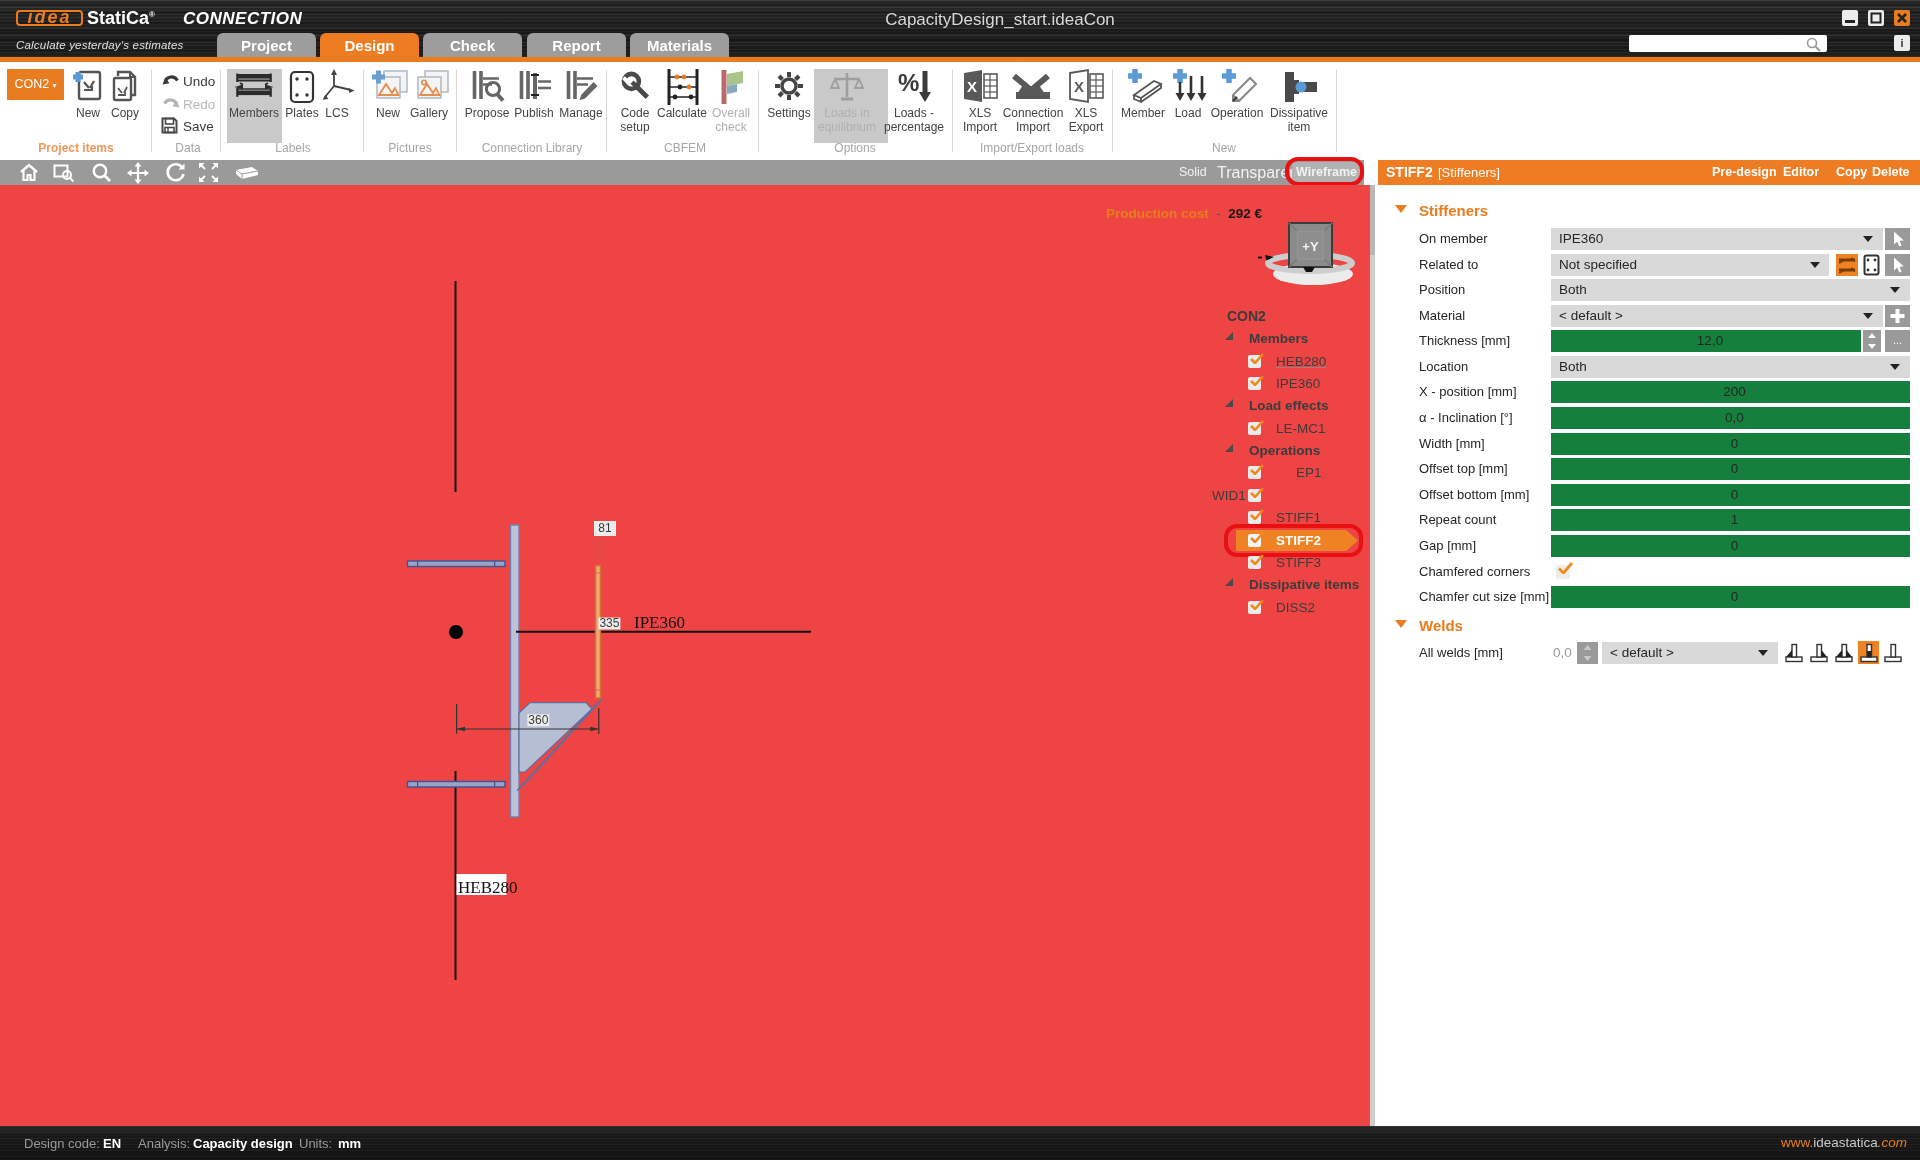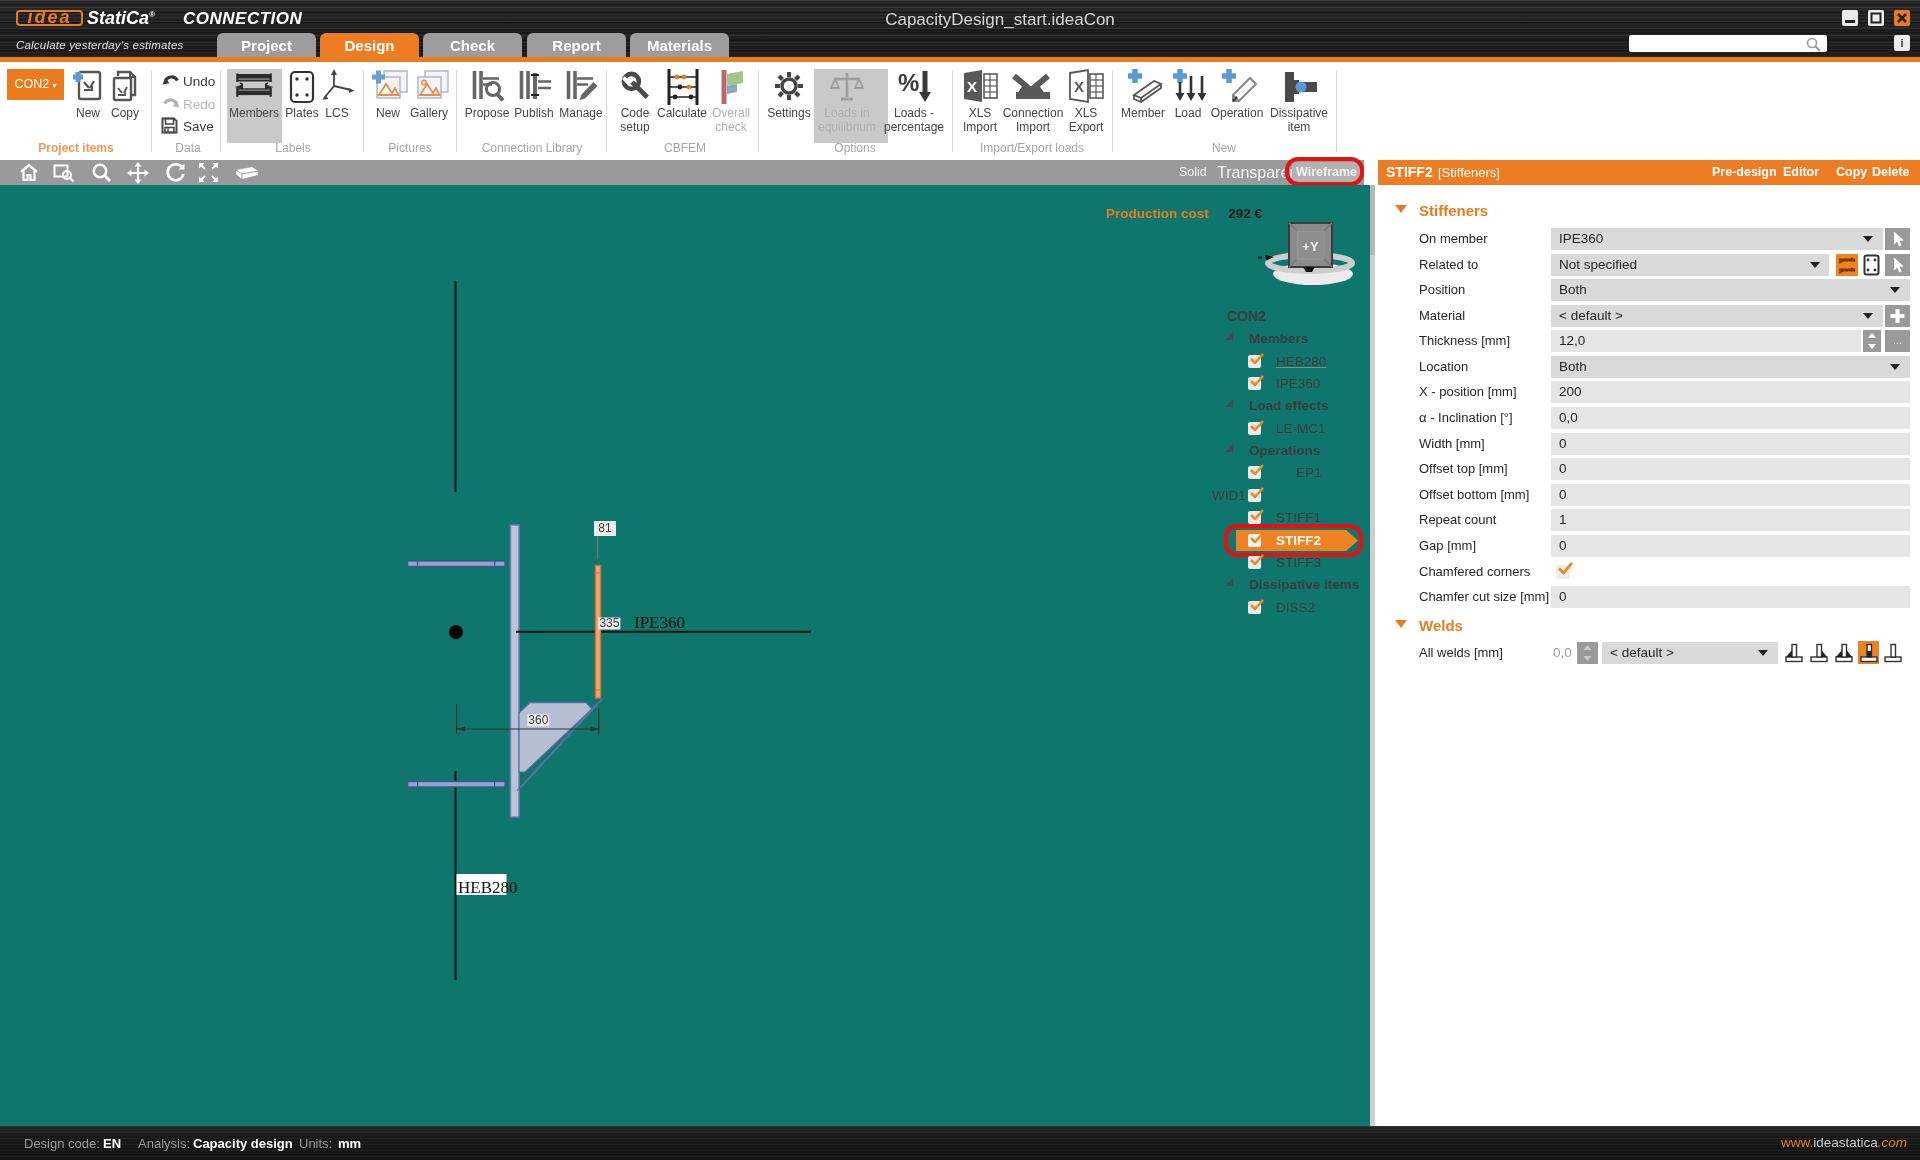--- a/index.html
+++ b/index.html
@@ -15,21 +15,21 @@
       repeating-linear-gradient(180deg, rgba(255,255,255,0.05) 0px, rgba(0,0,0,0.12) 4px, rgba(255,255,255,0.05) 9px),
       linear-gradient(180deg, #262626 0%, #1a1a1a 40%, #161616 100%);
   }
   #logobox {
     left:16px; top:10px; width:67px; height:16px;
     border:2.5px solid #e87c1e; border-radius:4px;
     color:#e87c1e; font-weight:bold; font-style:italic;
     font-size:18px; line-height:10px; text-align:center;
     letter-spacing:2px;
   }
-  #statica { left:87px; top:8px; color:#fff; font-weight:bold; font-style:italic; font-size:18px; }
+  #statica { left:87px; top:8px; color:#fff; font-weight:bold; font-size:18px; }
   #statica sup { font-size:8px; }
   #connection { left:183px; top:9px; color:#fff; font-weight:bold; font-style:italic; font-size:17px; letter-spacing:0.5px; }
   #tagline { left:16px; top:39px; color:#e0e0e0; font-style:italic; font-size:11.5px; letter-spacing:0.2px; }
   #wintitle { left:700px; top:10px; width:600px; text-align:center; color:#d8d8d8; font-size:17px; }
 
   .winbtn { top:10px; width:16px; height:16px; border-radius:2px; background:#ececec; }
   #searchbox { left:1629px; top:35px; width:198px; height:17px; background:#fff; border-radius:2px; }
   #infobtn { left:1894px; top:35px; width:16px; height:16px; border-radius:2px; background:#ececec;
              color:#333; font-weight:bold; font-size:11px; text-align:center; line-height:16px; }
 
@@ -44,36 +44,36 @@
   .glabel { position:absolute; font-size:12px; color:#a6a6a6; text-align:center; white-space:nowrap; transform:translateX(-50%); }
   .rlabel { position:absolute; transform:translateX(-50%); font-size:12px; color:#444; white-space:nowrap; text-align:center; line-height:13.5px; }
   .rlabel.gray { color:#b0b0b0; }
   .hibtn { position:absolute; background:#c9c9c9; }
 
   
   #viewbar { left:0; top:160px; width:1364px; height:25px; background:#9a9a9a; }
   .vtext { position:absolute; top:0; height:25px; line-height:25px; color:#f2f2f2; font-size:13.5px; }
 
   
-  #canvas { left:0; top:185px; width:1370px; height:941px; background:#0f766e; }
+  #canvas { left:0; top:185px; width:1370px; height:941px; background:#ef4444; }
   #scrollbar { left:1370px; top:185px; width:5px; height:941px; background:#cdcdcd; }
 
   
   .treegroup { position:absolute; font-weight:bold; font-size:13.5px; color:#3c3c3c; }
   .treeitem  { position:absolute; font-size:13.5px; color:#3c3c3c; }
   .cb { position:absolute; width:13px; height:13px; background:#ebebeb; border-radius:2px; }
   .chk { position:absolute; width:14px; height:11px; }
 
   
   #panel { left:1378px; top:160px; width:542px; height:966px; background:#fff; }
   #panelhdr { left:1378px; top:160px; width:542px; height:25px; background:#ee7c22; color:#fff; }
   .prow-label { position:absolute; left:1419px; font-size:13px; color:#262626; line-height:22px; }
   .pfield { position:absolute; left:1551px; height:22px; font-size:13.5px; color:#262626; line-height:22px; padding-left:8px; }
   .dd { background:#d9d9d9; }
-  .num { background:#e5e5e5; }
+  .num { background:#15803d;text-align:center; }
   .ddarrow { position:absolute; width:0; height:0; border-left:5px solid transparent; border-right:5px solid transparent; border-top:6px solid #222; }
   .graybtn { position:absolute; width:25px; height:22px; background:#9a9a9a; }
   .sechdr { position:absolute; left:1419px; color:#e87c1e; font-weight:bold; font-size:15px; }
   .sectri { position:absolute; left:1395px; width:0; height:0; border-left:6px solid transparent; border-right:6px solid transparent; border-top:8px solid #e87c1e; }
 
   
   #statusbar {
     left:0; top:1126px; width:1920px; height:34px;
     background:
       repeating-linear-gradient(180deg, rgba(255,255,255,0.08) 0px, rgba(255,255,255,0.02) 1px, rgba(0,0,0,0.3) 2px, rgba(255,255,255,0.03) 3px, rgba(0,0,0,0.15) 5px, rgba(255,255,255,0.02) 6px),

